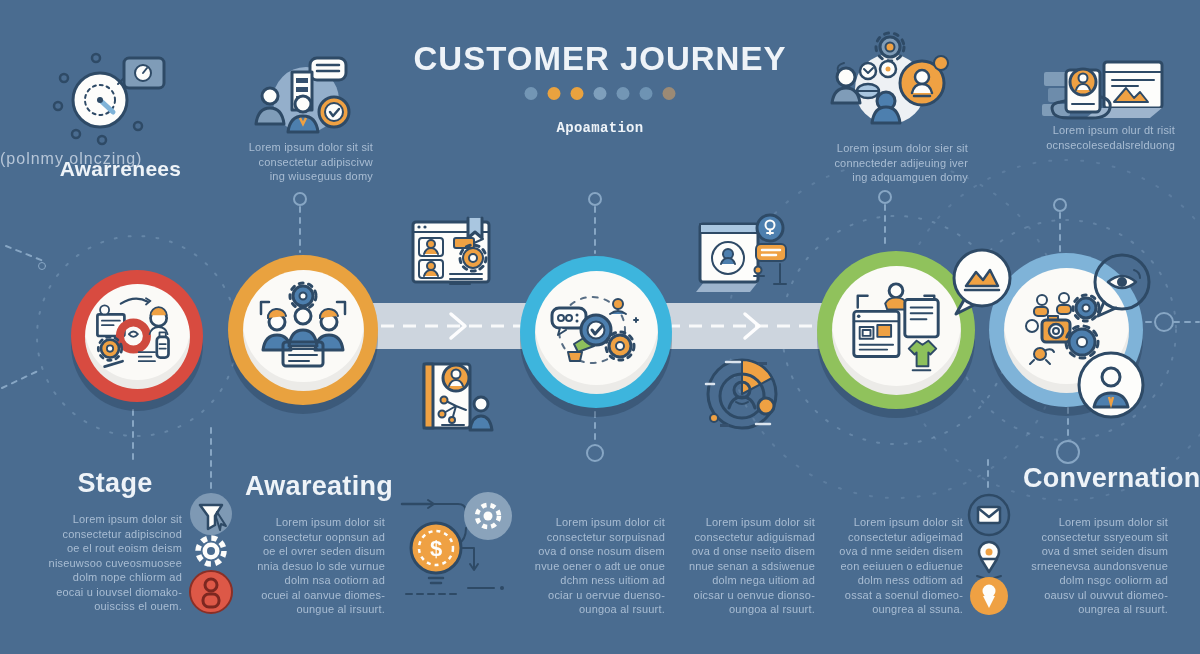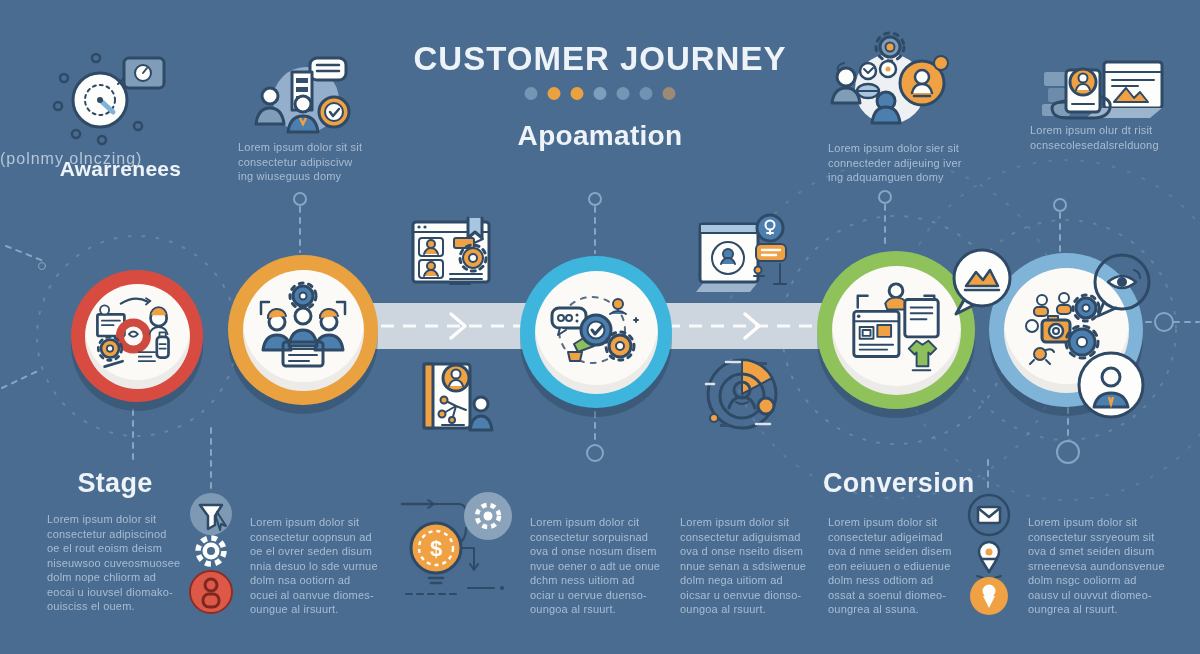--- a/index.html
+++ b/index.html
@@ -7,24 +7,24 @@
     background:#4a6c90;font-family:"Liberation Sans",sans-serif;}
   .abs{position:absolute;}
   .hdg{color:#eef3f8;font-weight:bold;text-align:center;letter-spacing:.3px;}
   .title{left:0;right:0;top:40px;font-size:33px;letter-spacing:1px;text-align:center;}
   .dots{left:50%;top:87px;transform:translateX(-50%);display:flex;gap:10px;}
   .dots span{width:13px;height:13px;border-radius:50%;display:block;}
   .dots span:nth-child(1){background:#7396b5}.dots span:nth-child(2){background:#e9a23f}
   .dots span:nth-child(3){background:#e9a23f}.dots span:nth-child(4){background:#7e9fbc}
   .dots span:nth-child(5){background:#7396b5}.dots span:nth-child(6){background:#6e93b3}
   .dots span:nth-child(7){background:#9b8a75}
-  .apoh{left:0;right:0;top:120px;font-size:28px;}
+  .apoh{left:0;right:0;top:120px;font-size:14px;font-family:Liberation Mono, monospace;}
   .aposub{left:0;right:0;top:150px;font-size:16px;color:#b7c6d8;text-align:left;letter-spacing:1px;}
   .awar{left:28px;top:136px;width:185px;font-size:21px;margin-top:21px;}
-  .lorem{font-size:11px;line-height:14.5px;color:#a9bdd3;text-align:left;
+  .lorem{font-size:11px;line-height:14.5px;color:#a9bdd3;text-align:right;
     white-space:pre-line;letter-spacing:.2px;}
   .stage-h{font-size:27px;}
   .band{left:373px;top:303px;width:458px;height:46px;background:#cdd5de;}
   .stage-circle{border-radius:50%;display:flex;align-items:center;justify-content:center;
     box-shadow:0 9px 0 rgba(32,52,78,.32);}
   .stage-inner{border-radius:50%;background:#fbfaf7;display:flex;align-items:center;
     justify-content:center;box-shadow:inset 0 -9px 0 rgba(0,0,0,.06);}
   .c1{left:71px;top:270px;width:132px;height:132px;background:#d84b40}
   .c1 .stage-inner{width:105px;height:105px}
   .c2{left:228px;top:255px;width:150px;height:150px;background:#e9a23f}
@@ -439,21 +439,22 @@
   <div class="abs lorem" style="left:828px;top:141px;width:140px">Lorem ipsum dolor sier sit
 connecteder adijeuing iver
 ing adquamguen domy</div>
   <div class="abs lorem" style="left:238px;top:140px;width:135px">Lorem ipsum dolor sit sit
 consectetur adipiscivw
 ing wiuseguus domy</div>
   <div class="abs lorem" style="left:1030px;top:123px;width:145px">Lorem ipsum olur dt risit
 ocnsecolesedalsrelduong</div>
 
   <div class="abs hdg stage-h" style="left:45px;top:468px;width:140px">Stage</div>
-  <div class="abs hdg stage-h" style="left:823px;top:468px;width:140px">Conversion</div>
+  <div class="abs hdg stage-h" style="left:245px;top:471px;width:140px">Awareating</div>
+  <div class="abs hdg stage-h" style="left:1023px;top:463px;width:150px">Convernation</div>
 
   <div class="abs lorem" style="left:47px;top:512px;width:135px">Lorem ipsum dolor sit
 consectetur adipiscinod
 oe el rout eoism deism
 niseuwsoo cuveosmuosee
 dolm nope chliorm ad
 eocai u iouvsel diomako-
 ouisciss el ouem.</div>
   <div class="abs lorem" style="left:250px;top:515px;width:135px">Lorem ipsum dolor sit
 consectetur oopnsun ad

